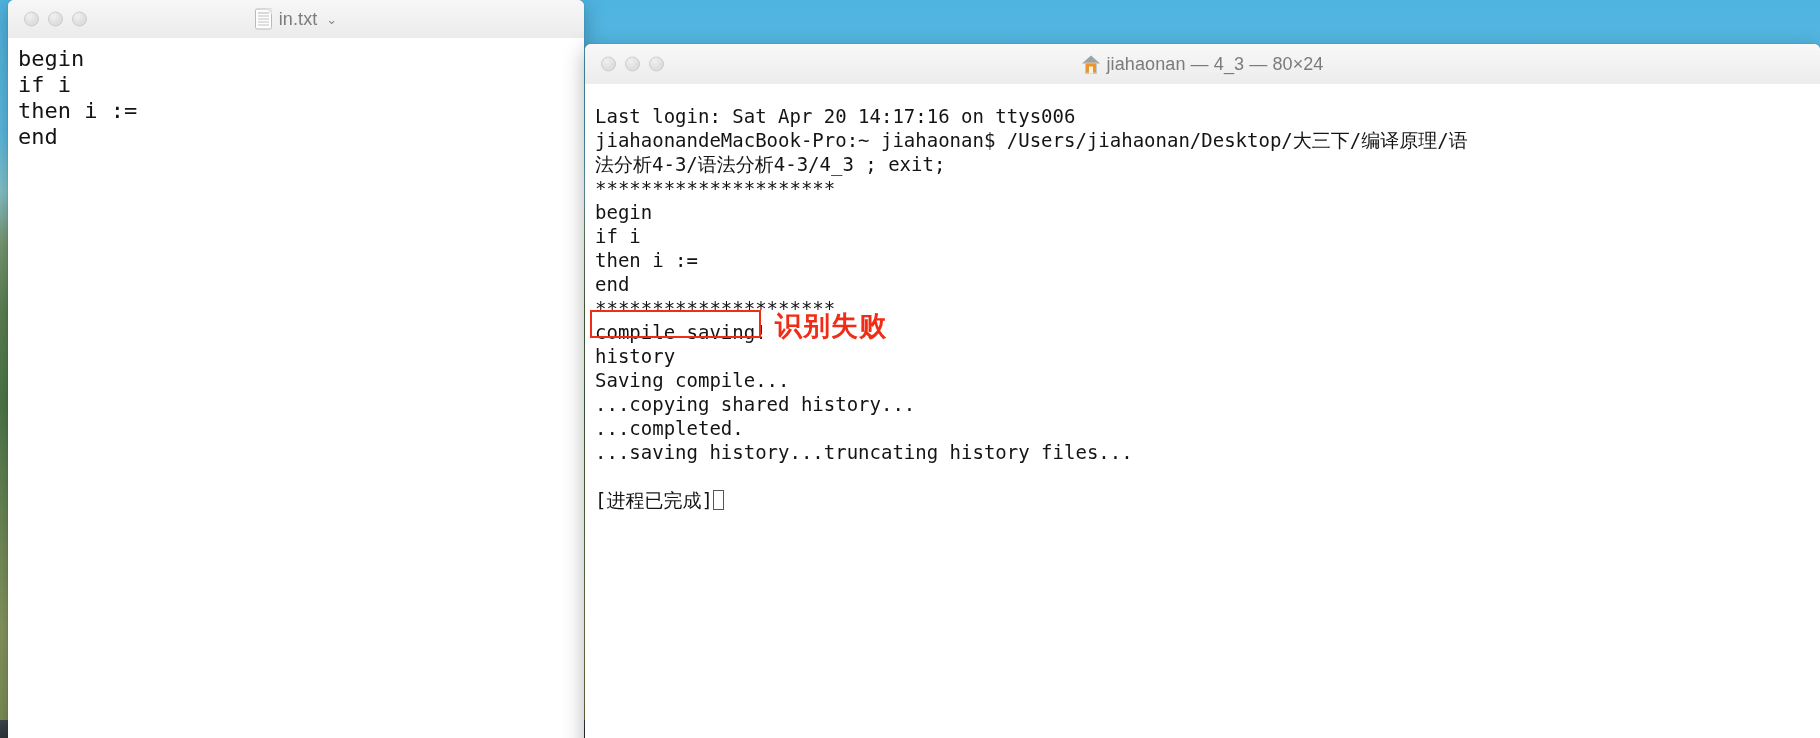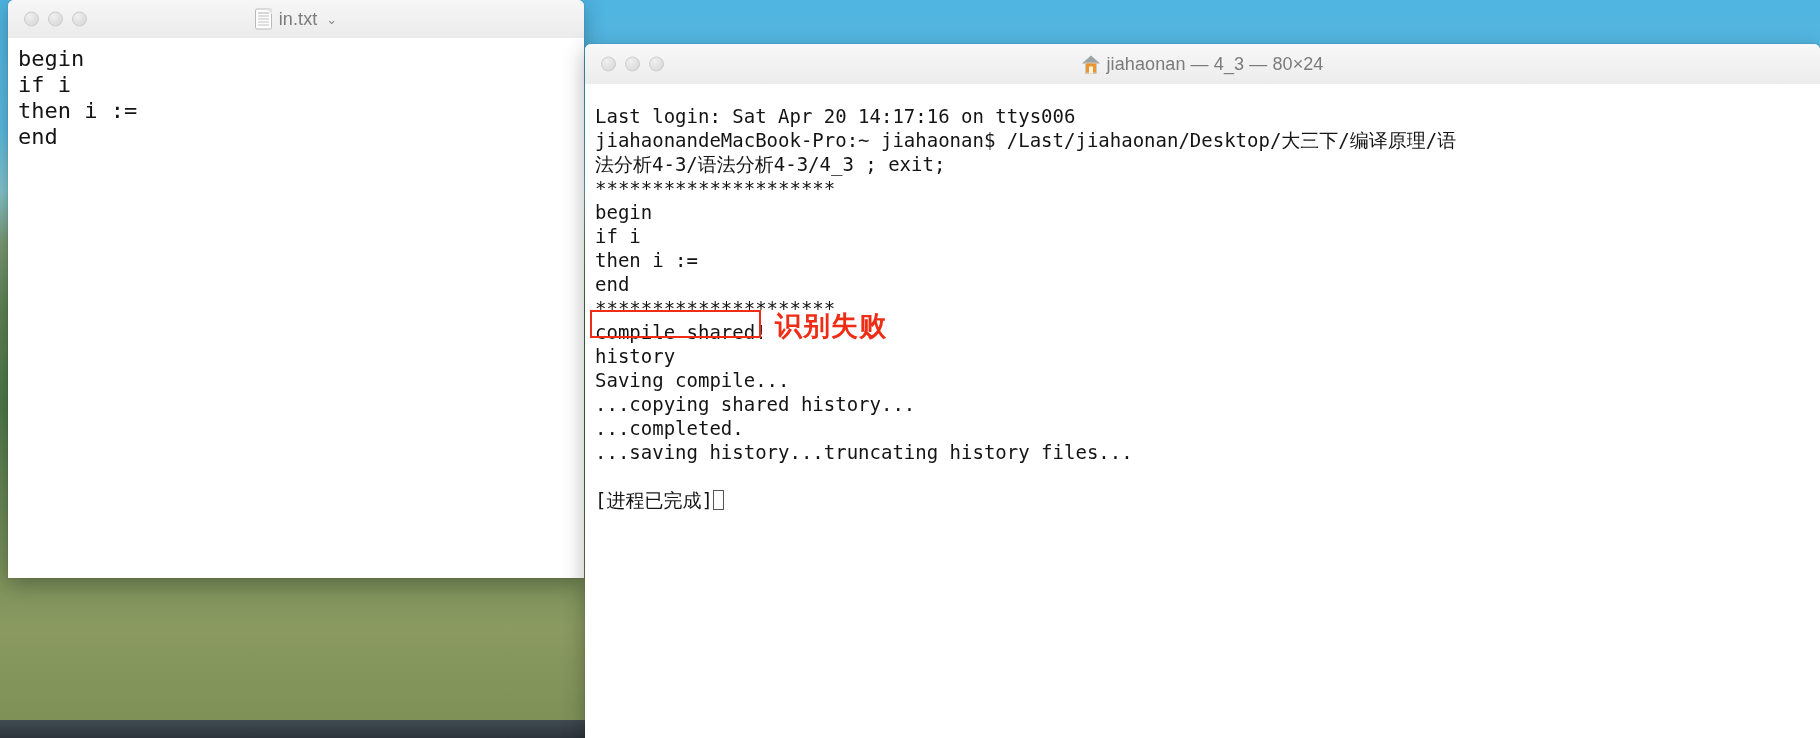--- a/index.html
+++ b/index.html
@@ -159,21 +159,21 @@
     left: 7px; top: 11px;
     width: 4px; height: 7px;
     background: #fff3dd;
   }
 
   
   #editor-window {
     left: 8px;
     top: 0px;
     width: 576px;
-    height: 578px;
+    height: 738px;
     border-radius: 6px 6px 0 0;
   }
   #editor-window .titlebar {
     background: linear-gradient(180deg, #f7f7f7 0%, #ebebeb 100%);
   }
   .editor-body {
     position: absolute;
     left: 0; right: 0;
     top: 38px; bottom: 0;
     background: #ffffff;
@@ -295,29 +295,29 @@
           <span class="roof"></span>
             <span class="body"></span>
             <span class="door"></span>
         </span>
         <span class="title-text">jiahaonan — 4_3 — 80×24</span>
       </div>
     </div>
 
     <div class="terminal-body">
       <div class="term-line">Last login: Sat Apr 20 14:17:16 on ttys006</div>
-      <div class="term-line">jiahaonandeMacBook-Pro:~ jiahaonan$ /Last/jiahaonan/Desktop/大三下/编译原理/语</div>
+      <div class="term-line">jiahaonandeMacBook-Pro:~ jiahaonan$ /Users/jiahaonan/Desktop/大三下/编译原理/语</div>
       <div class="term-line">法分析4-3/语法分析4-3/4_3 ; exit;</div>
       <div class="term-line">*********************</div>
       <div class="term-line">begin</div>
       <div class="term-line">if i</div>
       <div class="term-line">then i :=</div>
       <div class="term-line">end</div>
       <div class="term-line">*********************</div>
-      <div class="term-line">compile shared!</div>
+      <div class="term-line">compile saving!</div>
       <div class="term-line">history</div>
       <div class="term-line">Saving compile...</div>
       <div class="term-line">...copying shared history...</div>
       <div class="term-line">...completed.</div>
       <div class="term-line">...saving history...truncating history files...</div>
       <div class="term-line blank"></div>
       <div class="term-line"><span>[进程已完成]</span><span class="cursor-block"></span></div>
     </div>
   </div>
 

